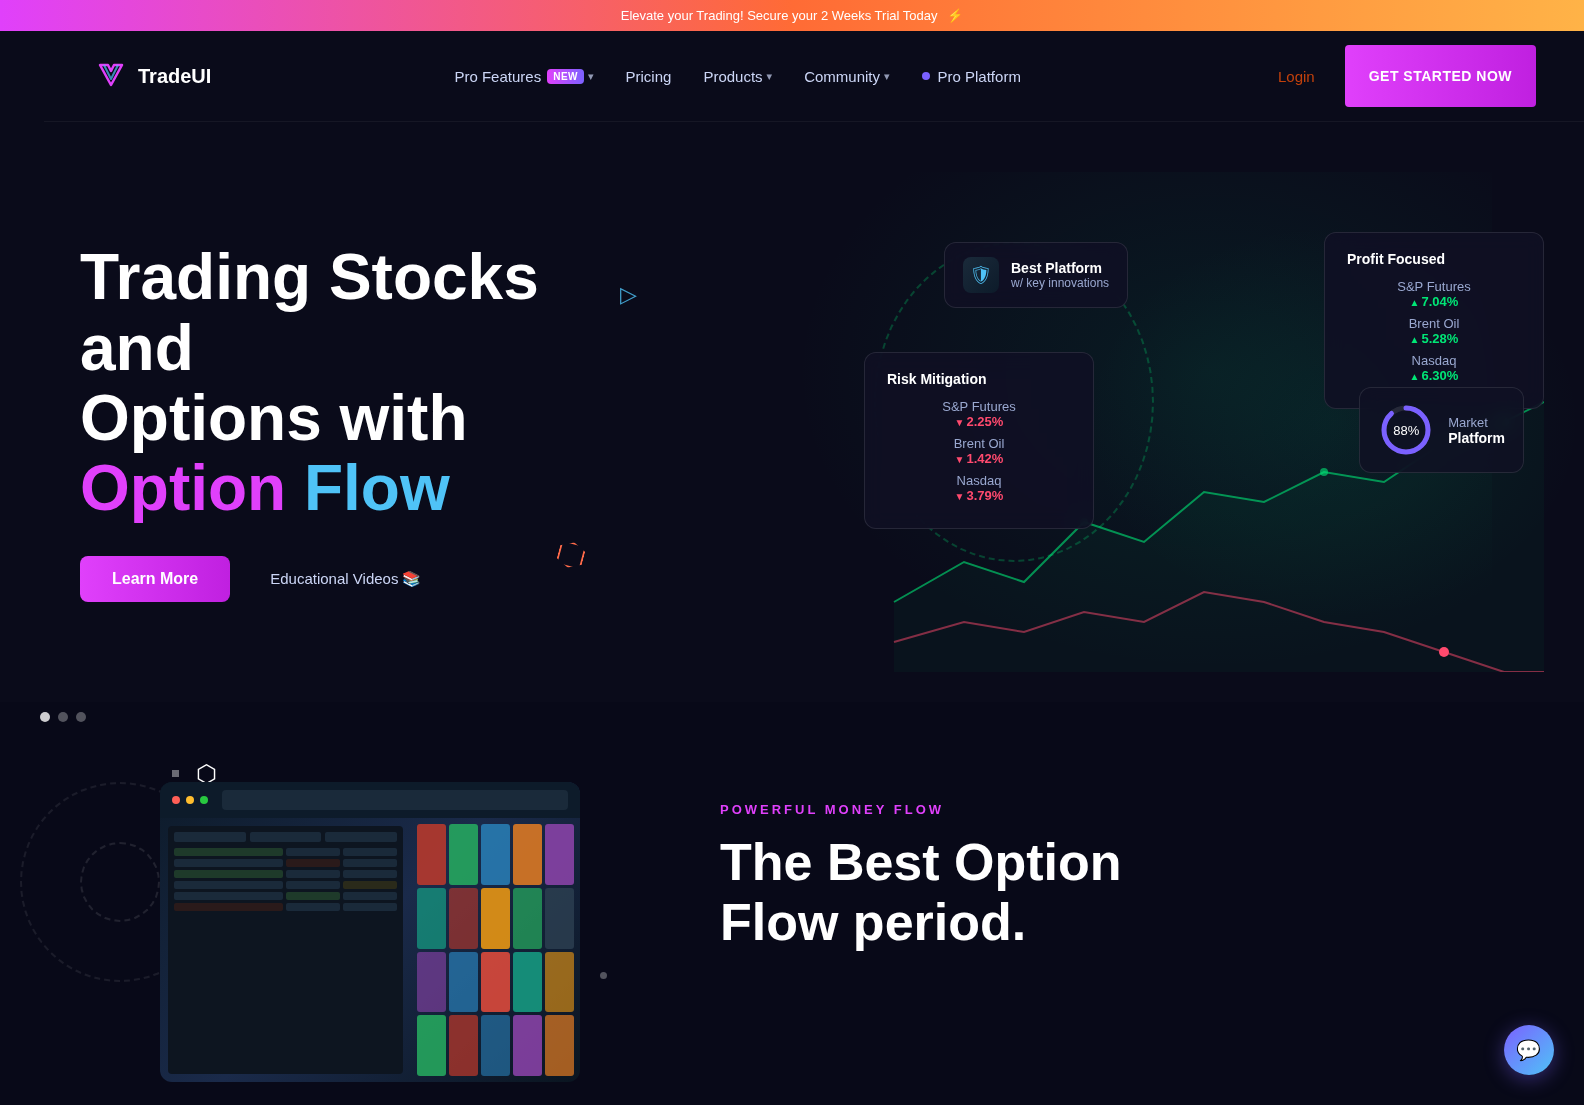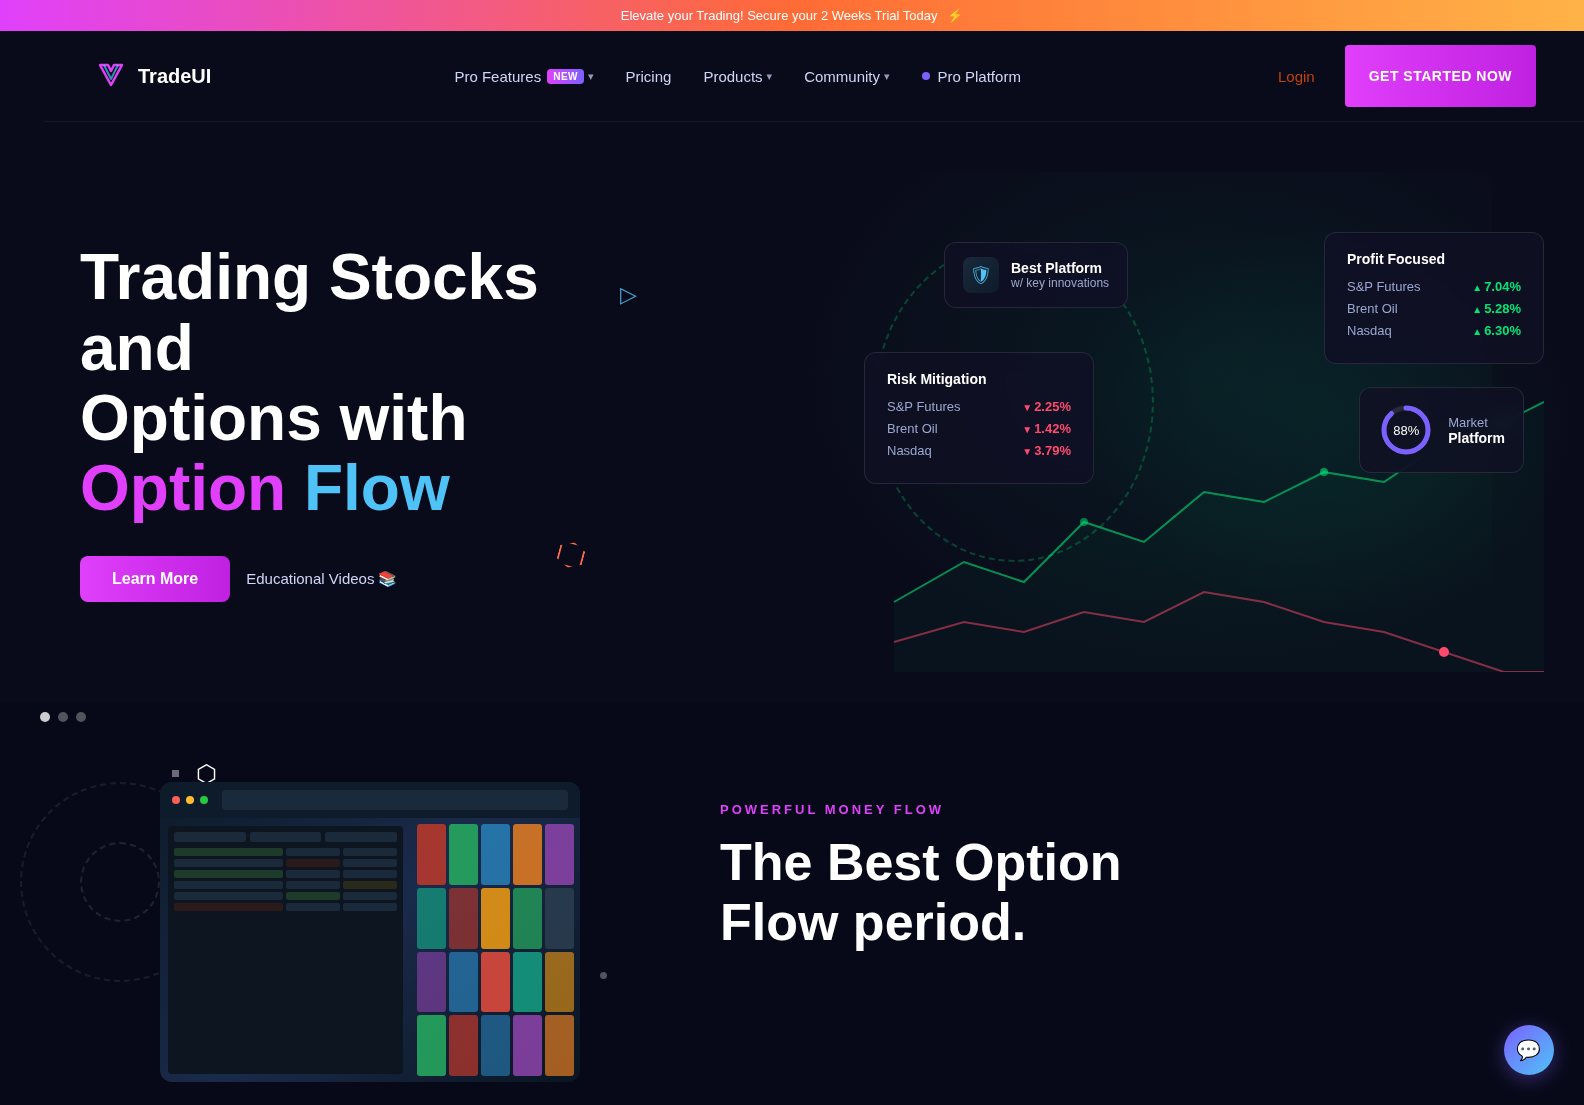--- a/index.html
+++ b/index.html
@@ -135,21 +135,21 @@
     .hero-title-gradient {
       display: block;
       font-size: 64px;
       font-weight: 800;
     }
     .gradient-pink { color: #e040fb; }
     .gradient-blue { color: #4fc3f7; }
     .hero-buttons {
       display: flex;
       align-items: center;
-      gap: 16px;
+      gap: 40px;
     }
     .learn-more-btn {
       background: linear-gradient(90deg, #e040fb, #c020e0);
       color: #fff;
       font-size: 16px;
       font-weight: 600;
       padding: 14px 32px;
       border-radius: 8px;
       cursor: pointer;
       border: none;
@@ -200,20 +200,21 @@
       color: #fff;
       margin-bottom: 12px;
     }
     .card-row {
       display: flex;
       justify-content: space-between;
       align-items: center;
       margin-bottom: 7px;
       font-size: 13px;
       color: #9aa8d0;
+      flex-direction: column;
     }
     .card-val-red { color: #ff4a6e; font-weight: 600; }
     .arrow-down { color: #ff4a6e; margin-right: 2px; font-size: 10px; }
 
     
     .card-best {
       position: absolute;
       left: 130px;
       top: 30px;
       background: rgba(15, 16, 35, 0.9);

